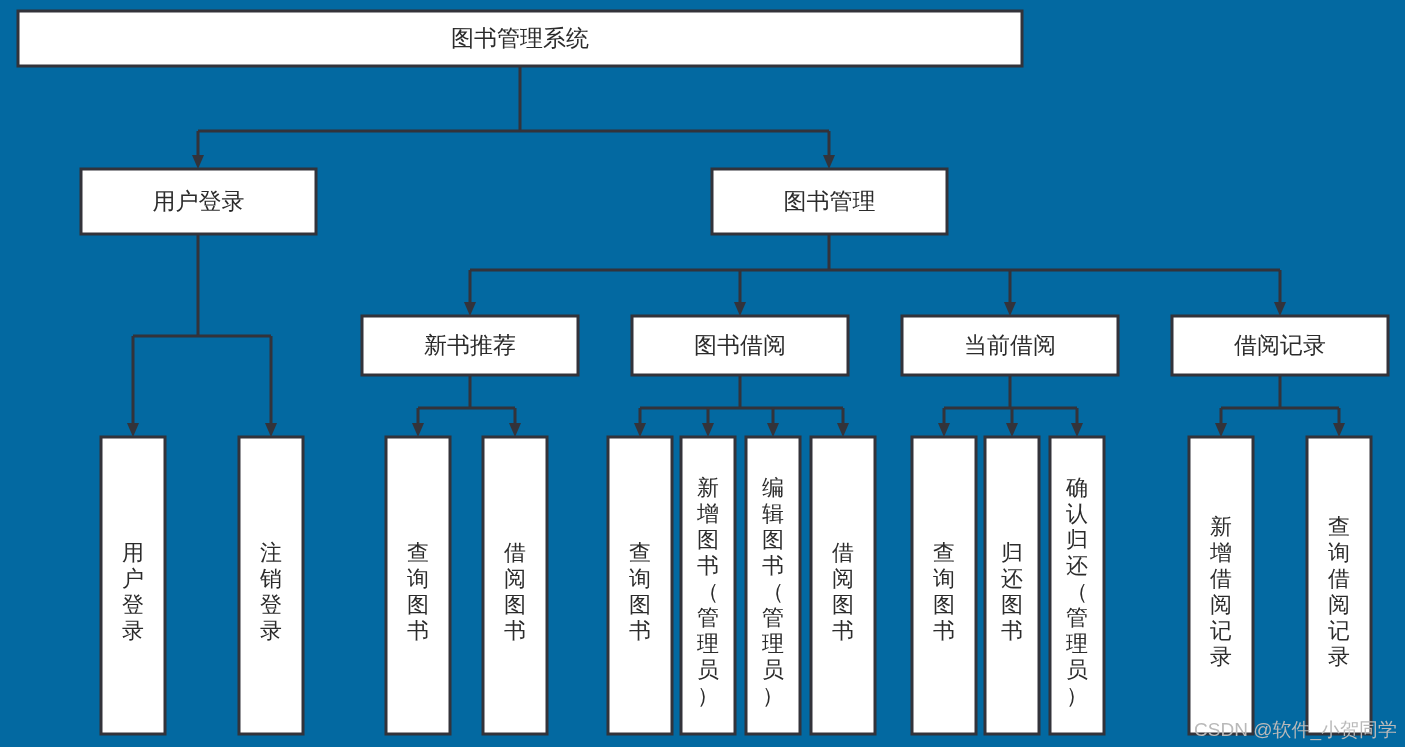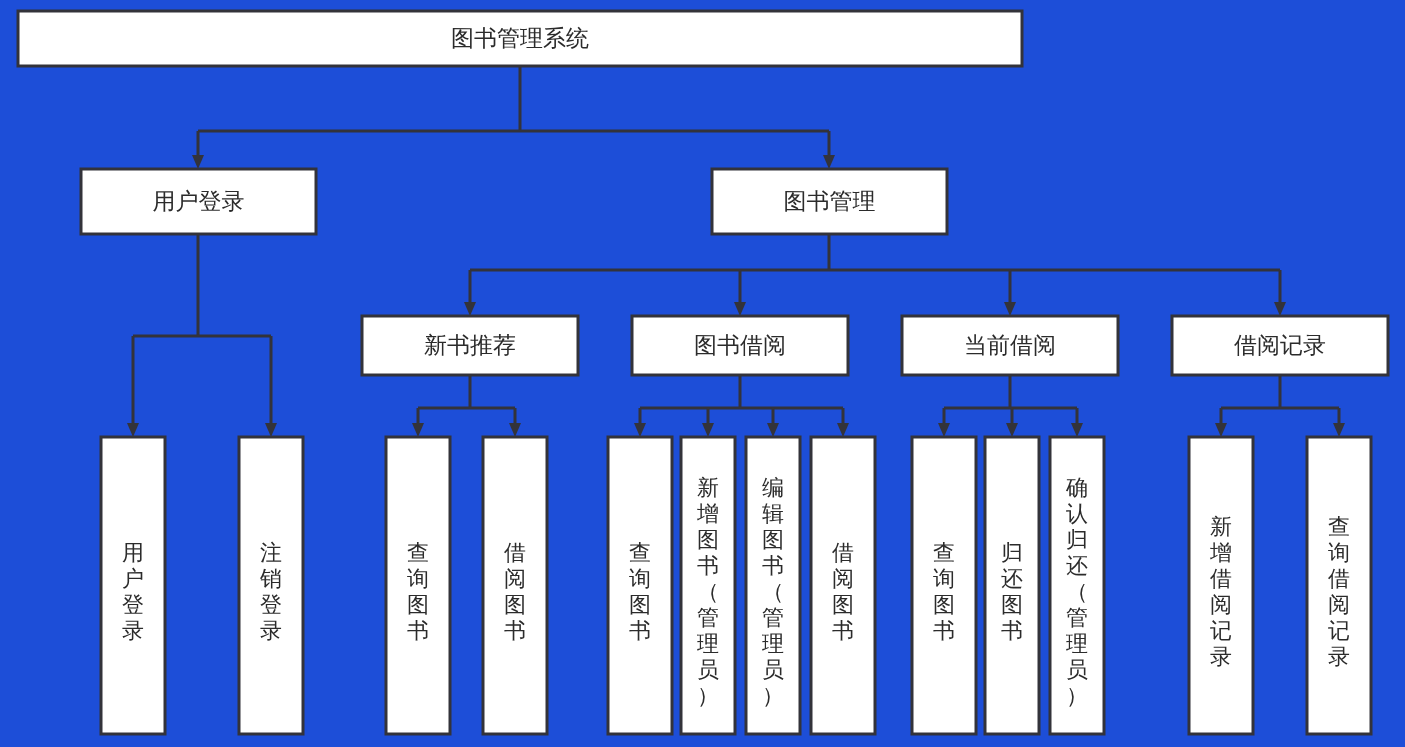--- a/index.html
+++ b/index.html
@@ -4,21 +4,21 @@
 <style>
   html, body {
     margin: 0;
     padding: 0;
     background: #ffffff;
   }
   #page {
     position: relative;
     width: 1405px;
     height: 747px;
-    background: #1d4ed8;
+    background: #0369a1;
     font-family: "Liberation Sans", "DejaVu Sans", sans-serif;
     overflow: hidden;
   }
   svg#diagram {
     position: absolute;
     left: 0;
     top: 0;
     width: 1405px;
     height: 747px;
   }
@@ -199,14 +199,15 @@
           <rect x="1189" y="437" width="64" height="297" class="node-rect"></rect>
           <text x="1221" y="459" text-anchor="middle" dominant-baseline="hanging" class="node-label" font-size="22"><tspan x="1221" y="527.5">新</tspan><tspan x="1221" y="553.5">增</tspan><tspan x="1221" y="579.5">借</tspan><tspan x="1221" y="605.5">阅</tspan><tspan x="1221" y="631.5">记</tspan><tspan x="1221" y="657.5">录</tspan></text>
         </g>
         <g>
           <rect x="1307" y="437" width="64" height="297" class="node-rect"></rect>
           <text x="1339" y="459" text-anchor="middle" dominant-baseline="hanging" class="node-label" font-size="22"><tspan x="1339" y="527.5">查</tspan><tspan x="1339" y="553.5">询</tspan><tspan x="1339" y="579.5">借</tspan><tspan x="1339" y="605.5">阅</tspan><tspan x="1339" y="631.5">记</tspan><tspan x="1339" y="657.5">录</tspan></text>
         </g>
       </g>
   </svg>
 
+  <div class="watermark">CSDN @软件_小贺同学</div>
 
 </div>
 
 </body></html>

